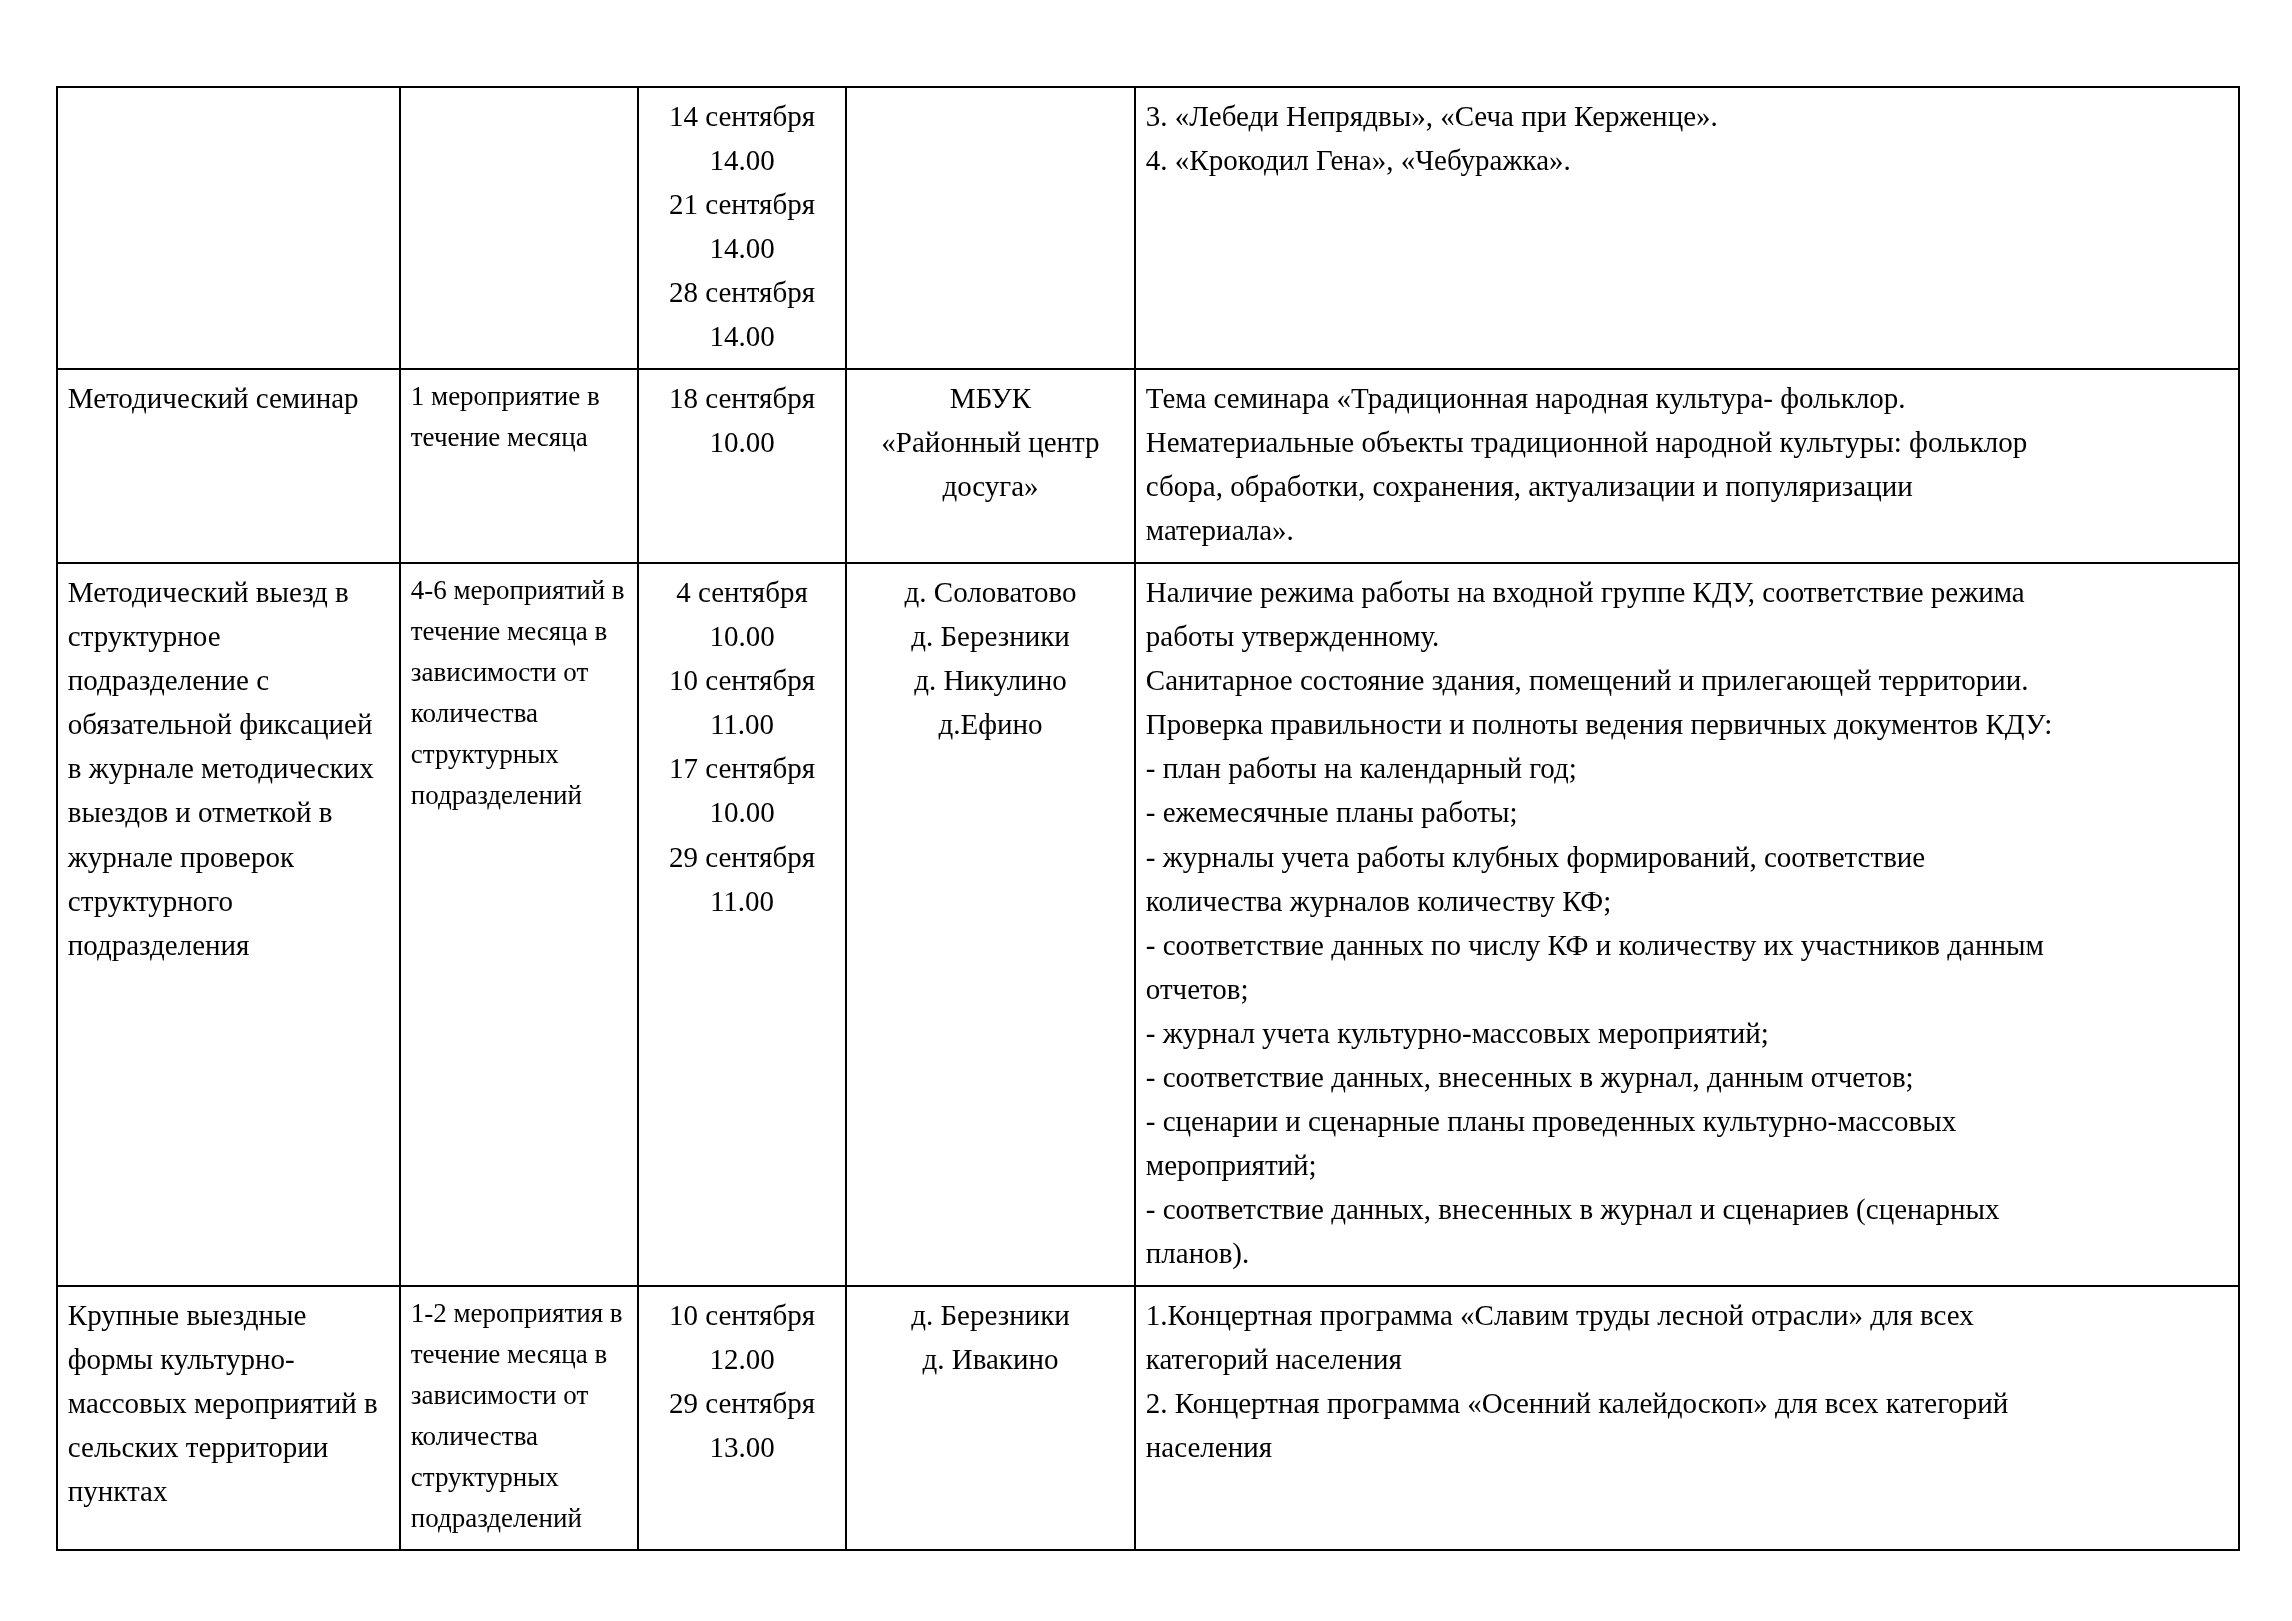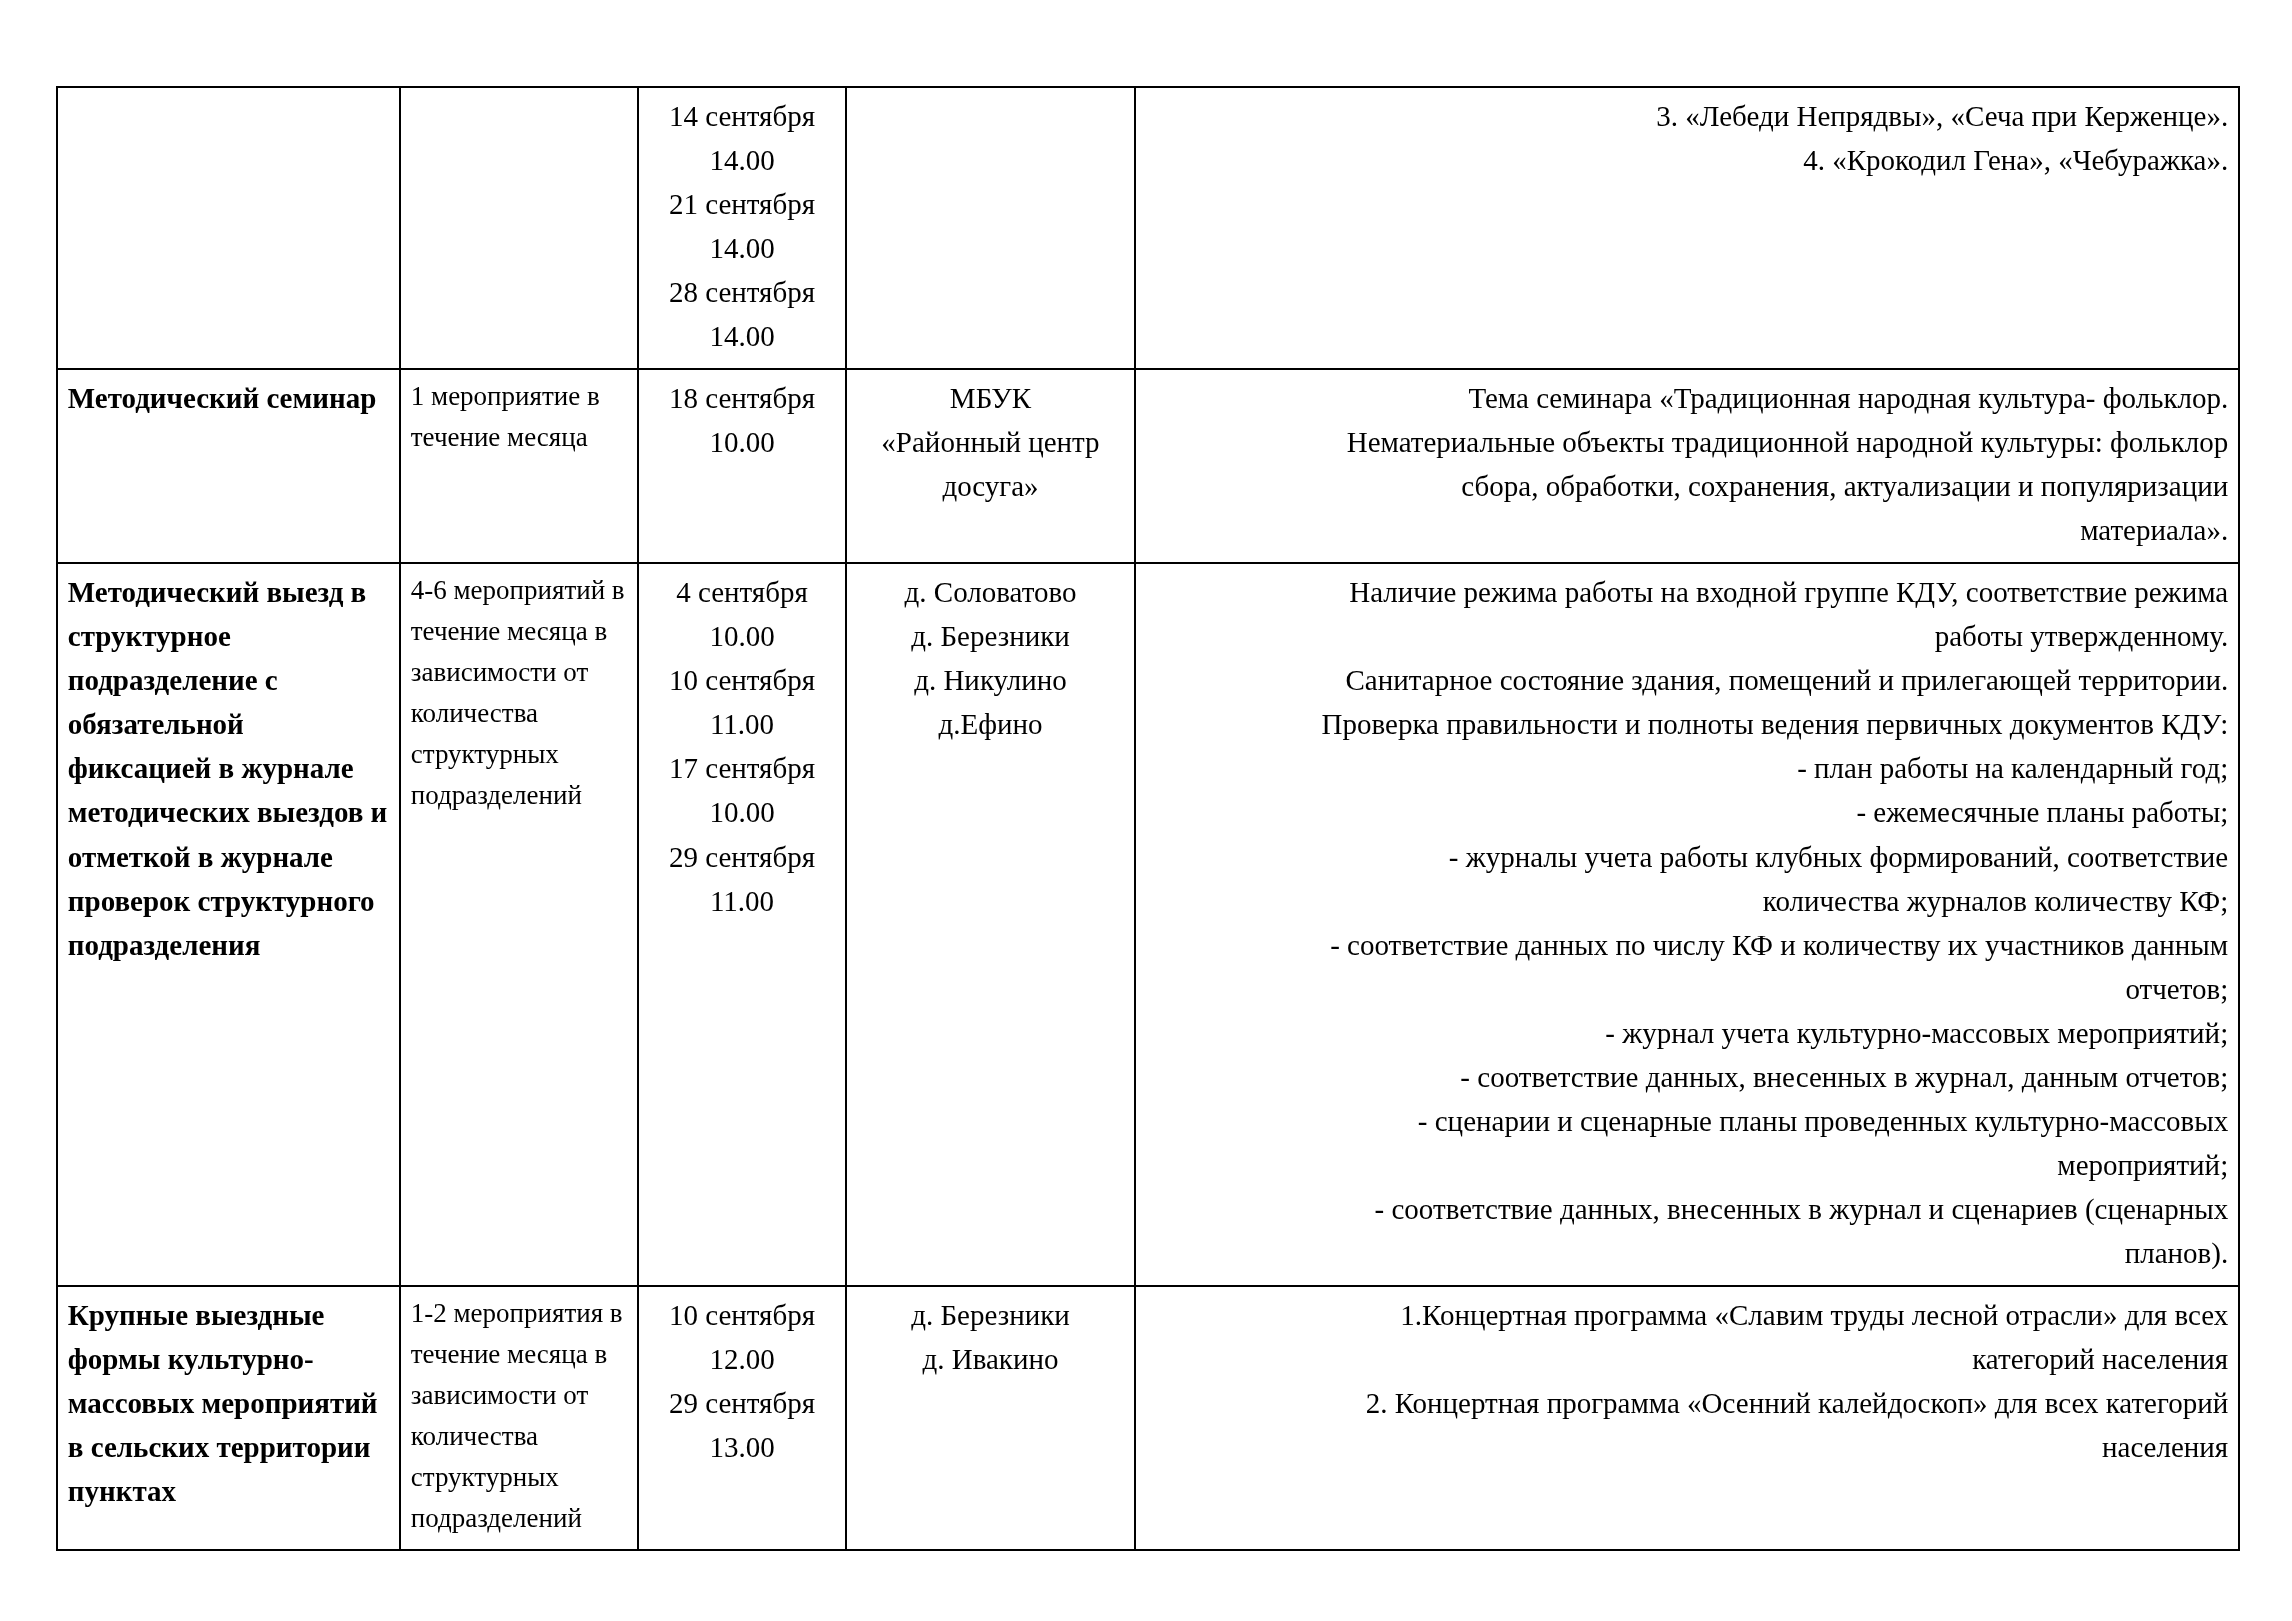--- a/index.html
+++ b/index.html
@@ -33,38 +33,38 @@
     line-height: 1.52;
   }
   
   col.c-activity  { width: 343px; }
   col.c-quantity  { width: 238px; }
   col.c-date      { width: 208px; }
   col.c-place     { width: 289px; }
   col.c-content   { width: 1104px; }
 
   .cell-activity {
-    font-weight: bold;
+    font-weight: normal;
     font-size: 29px;
   }
   .cell-quantity {
     font-size: 27px;
   }
   .cell-date {
     font-size: 29px;
     text-align: center;
   }
   .cell-place {
     font-size: 29px;
     text-align: center;
     margin-top: 20px;
   }
   .cell-content {
     font-size: 29px;
-    text-align: right;
+    text-align: left;
   }
   .line { display: block; }
 </style>
 </head>
 <body>
 
 <div class="page">
   <table class="plan-table">
     <colgroup>
       <col class="c-activity">

